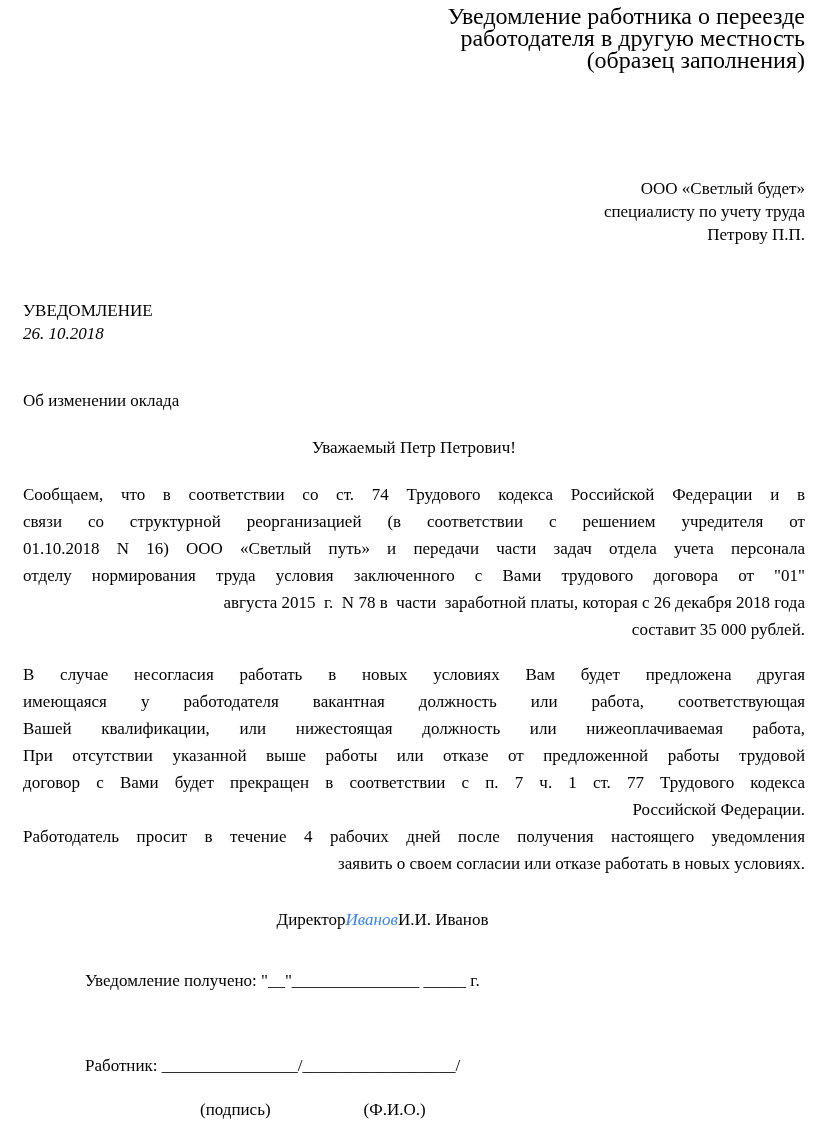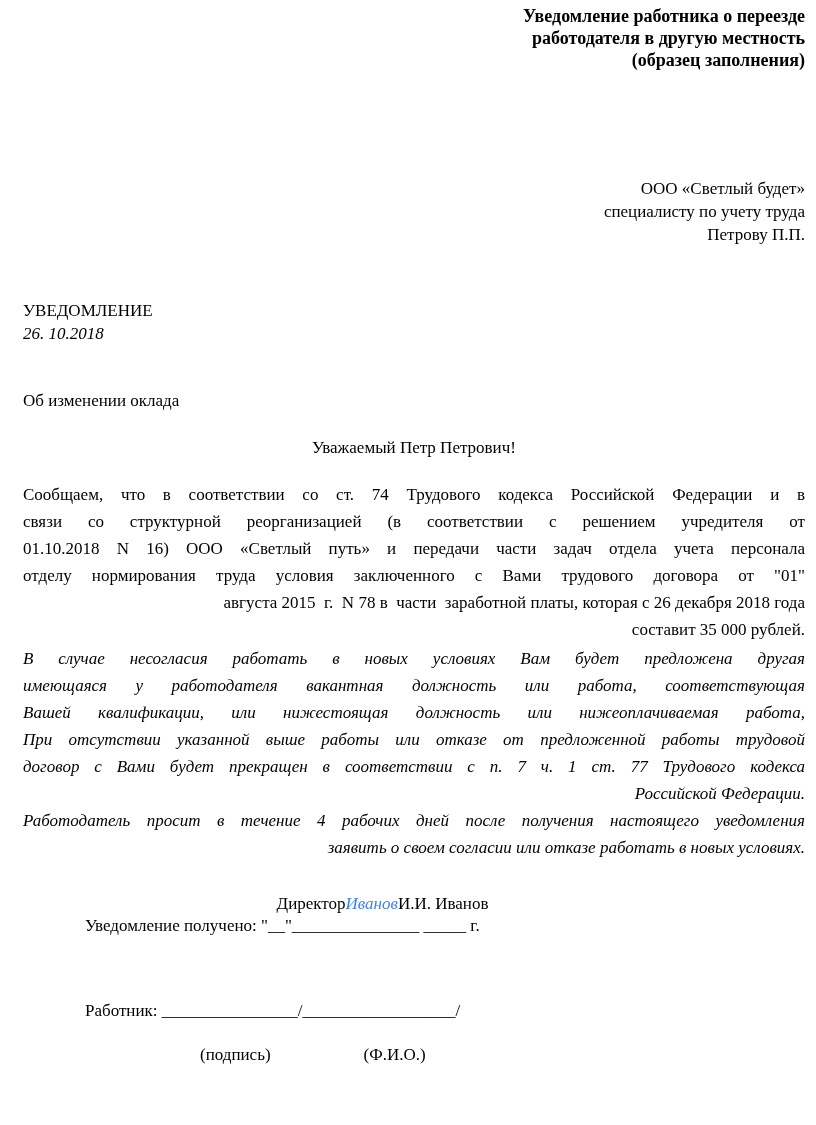--- a/index.html
+++ b/index.html
@@ -12,48 +12,48 @@
     overflow: hidden;
     box-sizing: border-box;
     padding: 0 11px 0 23px;
     font-family: "Liberation Serif", "DejaVu Serif", serif;
     font-size: 17px;
     color: #000000;
   }
   .doc-title {
     margin-top: 5px;
     text-align: right;
-    font-weight: bold;
-    font-size: 18px;
+    font-weight: normal;
+    font-size: 24px;
     line-height: 22px;
   }
   .addressee {
     margin-top: 106px;
     text-align: right;
     line-height: 23px;
   }
   .heading { margin-top: 54px; line-height: 22px; }
   .doc-date { line-height: 23px; font-style: italic; }
   .subject { margin-top: 45px; line-height: 22px; }
   .salutation { margin-top: 25px; text-align: center; line-height: 22px; }
   .para1 { margin-top: 22px; }
-  .para2 { margin-top: 2px; font-style: italic; }
+  .para2 { margin-top: 18px; }
   .para1 div, .para2 div { line-height: 27px; }
   .j { text-align: justify; text-align-last: justify; }
   .l { text-align: right; white-space: pre-wrap; }
   .sign-row {
     margin-top: 32px;
     line-height: 22px;
     display: flex;
     justify-content: center;
     align-items: baseline;
     padding-right: 63px;
   }
   .handwritten { font-style: italic; }
-  .received { margin-left: 62px; line-height: 22px; }
+  .received { margin-top: 39px; margin-left: 62px; line-height: 22px; }
   .worker { margin-top: 63px; margin-left: 62px; line-height: 22px; }
   .captions { margin-top: 22px; margin-left: 177px; line-height: 22px; }
   .captions .cap2 { margin-left: 93px; }
 </style>
 </head>
 <body>
 
 <div class="page">
 
   <div class="doc-title">

